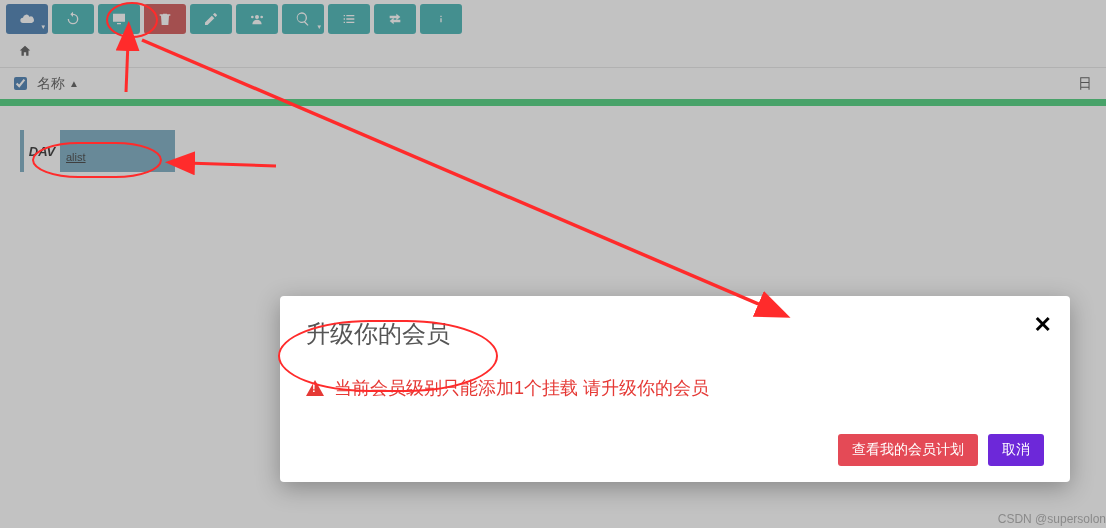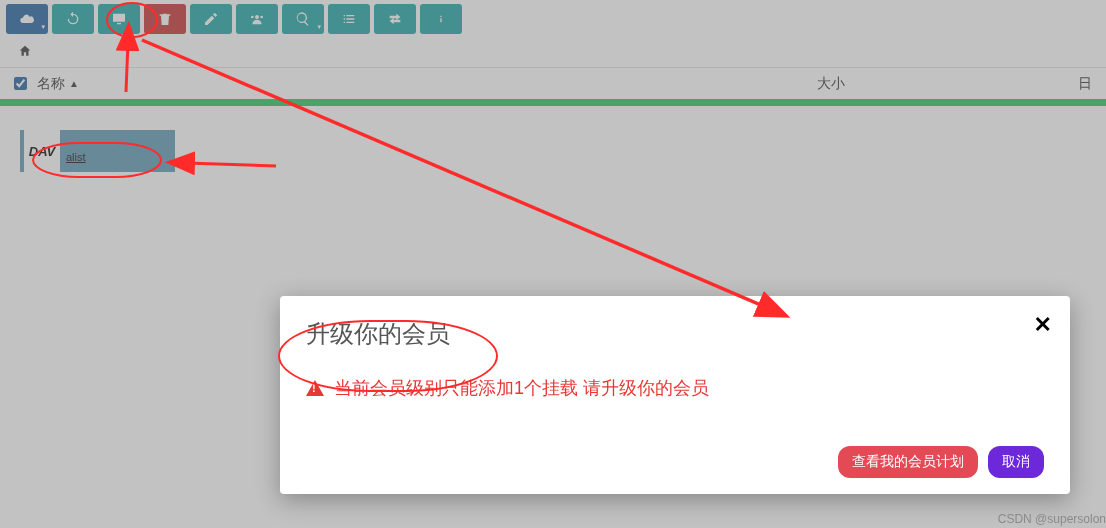--- a/index.html
+++ b/index.html
@@ -143,21 +143,21 @@
     cursor: pointer;
     color: #000;
     line-height: 1;
   }
   .modal-body {
     display: flex;
     align-items: center;
     gap: 8px;
     color: #e53935;
     font-size: 18px;
-    margin-bottom: 46px;
+    margin-bottom: 34px;
   }
   .warn-icon {
     width: 0; height: 0;
     border-left: 9px solid transparent;
     border-right: 9px solid transparent;
     border-bottom: 16px solid #e53935;
     position: relative;
     margin-right: 2px;
   }
   .warn-icon::after {
@@ -170,21 +170,21 @@
     font-weight: bold;
   }
   .modal-footer {
     display: flex;
     justify-content: flex-end;
     gap: 10px;
   }
   .btn {
     padding: 7px 14px;
     border: none;
-    border-radius: 12px;
+    border-radius: 3px;
     color: #fff;
     font-size: 14px;
     cursor: pointer;
   }
   .btn.red  { background: #e44a56; }
   .btn.teal { background: #6d28d9; }
 
   .arrows { position:absolute; inset:0; z-index:22; pointer-events:none; }
 </style>
 </head>
@@ -251,23 +251,20 @@
         <path d="M12 3l9 8h-3v9h-4v-6H10v6H6v-9H3z"></path>
       </svg>
   </span>
 </div>
 
 <div class="header-row">
   <input type="checkbox" class="cb" checked="" style="">
   <div class="col-name">
     <span>名称</span>
     <span class="sort-arrow">▲</span>
-  </div>
-  <div class="col-size">
-    <span>大小</span>
   </div>
   <div class="col-date">
     <span>日</span>
   </div>
 </div>
 
 <div class="file-area">
   <div class="file-item">
     <div class="file-icon">
       <span>DAV</span>

